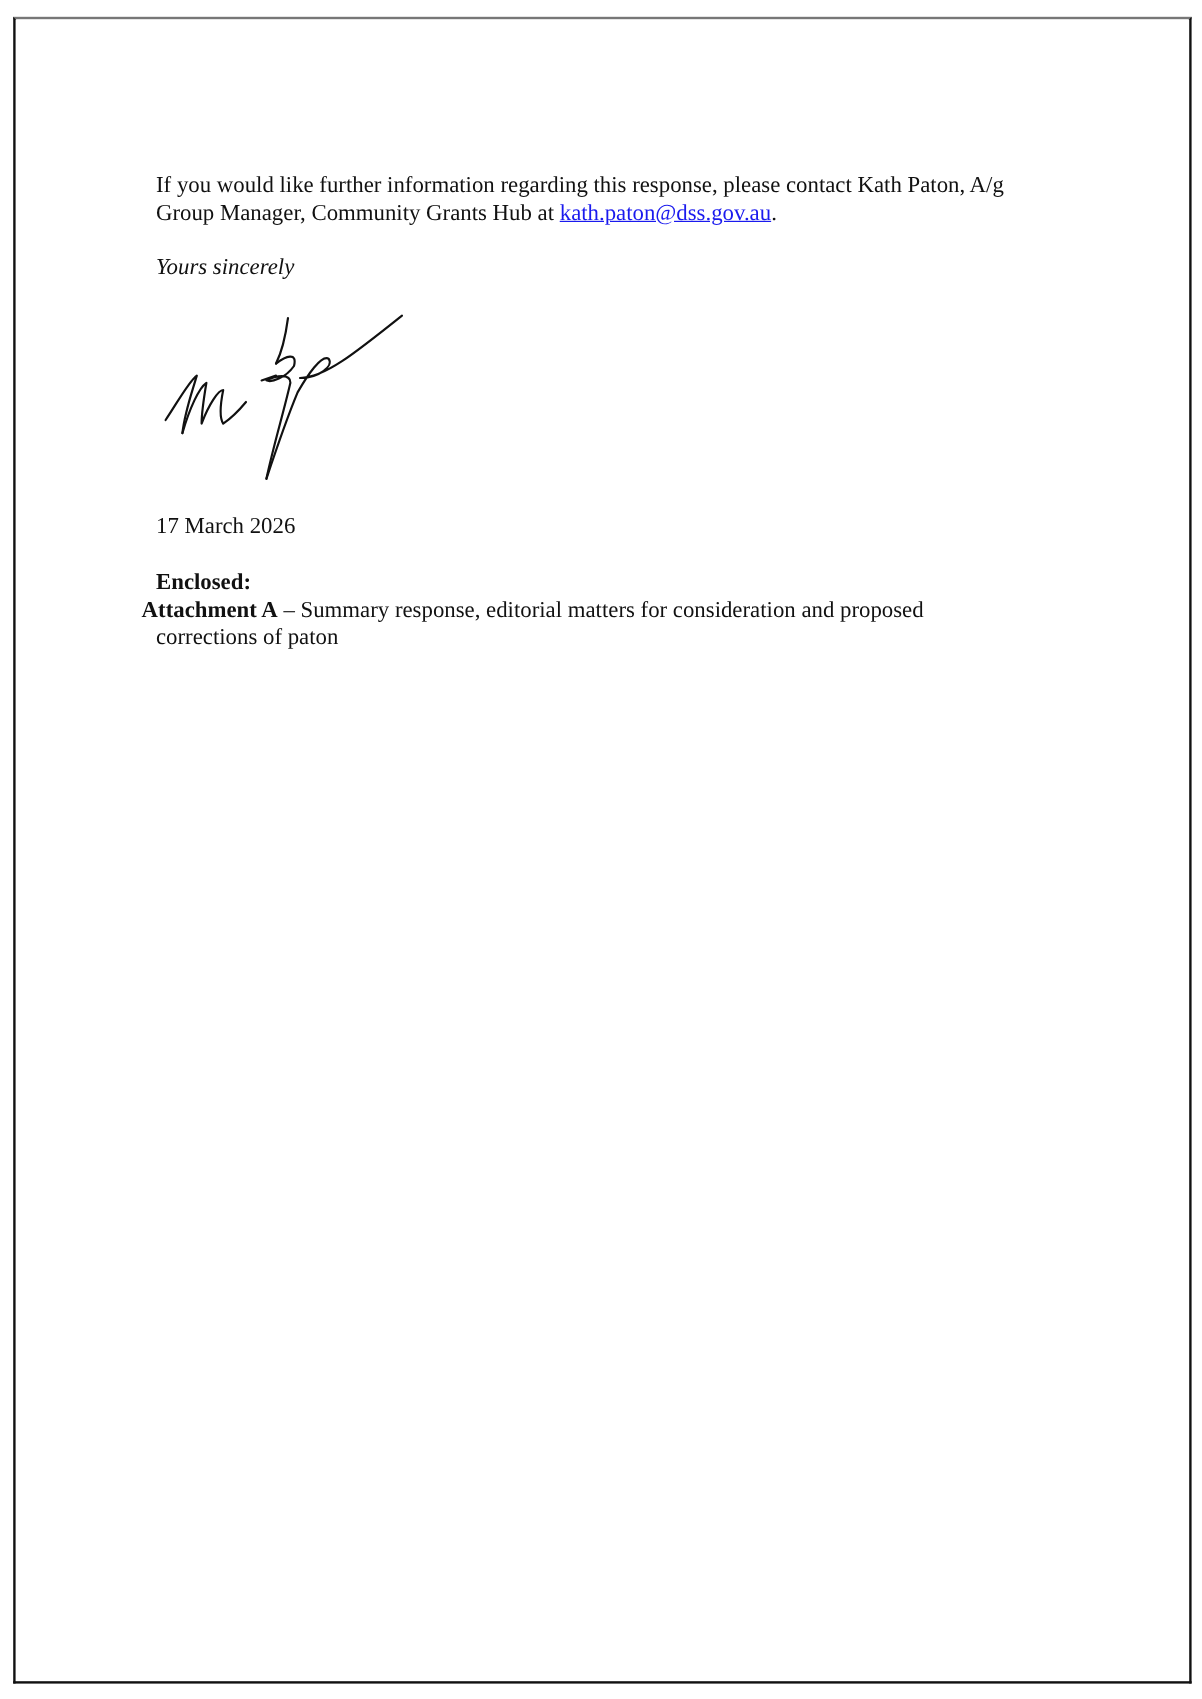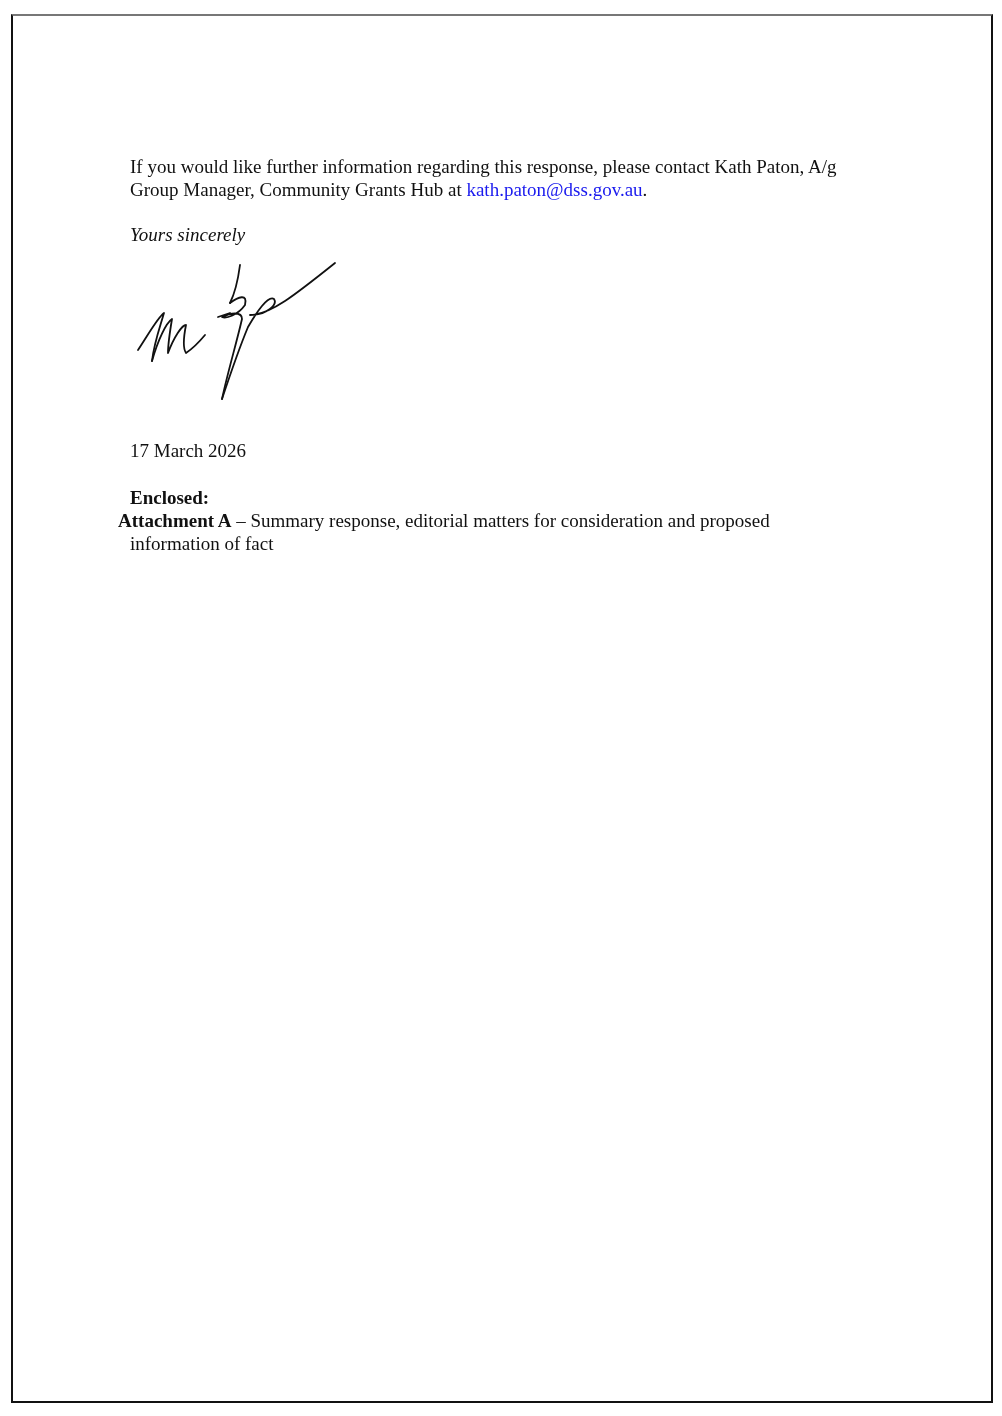--- a/index.html
+++ b/index.html
@@ -14,23 +14,22 @@
       border-bottom: 2px solid #111111;
       background: #ffffff;
     }
     .text {
       position: absolute;
       font-family: "Liberation Serif", "DejaVu Serif", serif;
       font-size: 19px;
       color: #111111;
       line-height: 23px;
       white-space: nowrap;
-      margin-top: 12px;
     }
-    .link { color: #1a1aee; cursor: pointer; }
+    .link { color: #1a1aee; text-decoration: underline; cursor: pointer; }
     .bold { font-weight: bold; text-align: right; }
     .sig { position: absolute; left: 130px; top: 255px; width: 210px; height: 150px; }
   </style>
 </head>
 <body>
 
 <div class="page"></div>
 
 <div class="text" style="left:130px; top:143px;">If you would like further information regarding this response, please contact Kath Paton, A/g</div>
 <div class="text" style="left:130px; top:166px;"><span>Group Manager, Community Grants Hub at </span><span class="link">kath.paton@dss.gov.au</span><span>.</span></div>
@@ -45,13 +44,13 @@
     <path d="M100,48 C108,42 118,38 115,50 C108,60 96,64 92,62 C100,58 112,56 112,64 C106,90 98,116 92,144"></path>
     <path d="M92,144 C100,120 108,96 118,72 C126,58 138,40 144,44 C148,50 136,60 120,60 C140,60 165,40 205,8"></path>
     <path d="M88,62 L100,58"></path>
   </g>
 </svg>
 
 <div class="text" style="left:130px; top:427px;text-align:right;">17 March 2026</div>
 
 <div class="text bold" style="left:130px; top:474px;">Enclosed:</div>
 <div class="text" style="left:118px; top:497px;"><span class="bold">Attachment A</span><span> – </span><span>Summary response, editorial matters for consideration and proposed</span></div>
-<div class="text" style="left:130px; top:520px;">information of fact</div>
+<div class="text" style="left:130px; top:520px;">corrections of paton</div>
 
 </body></html>

